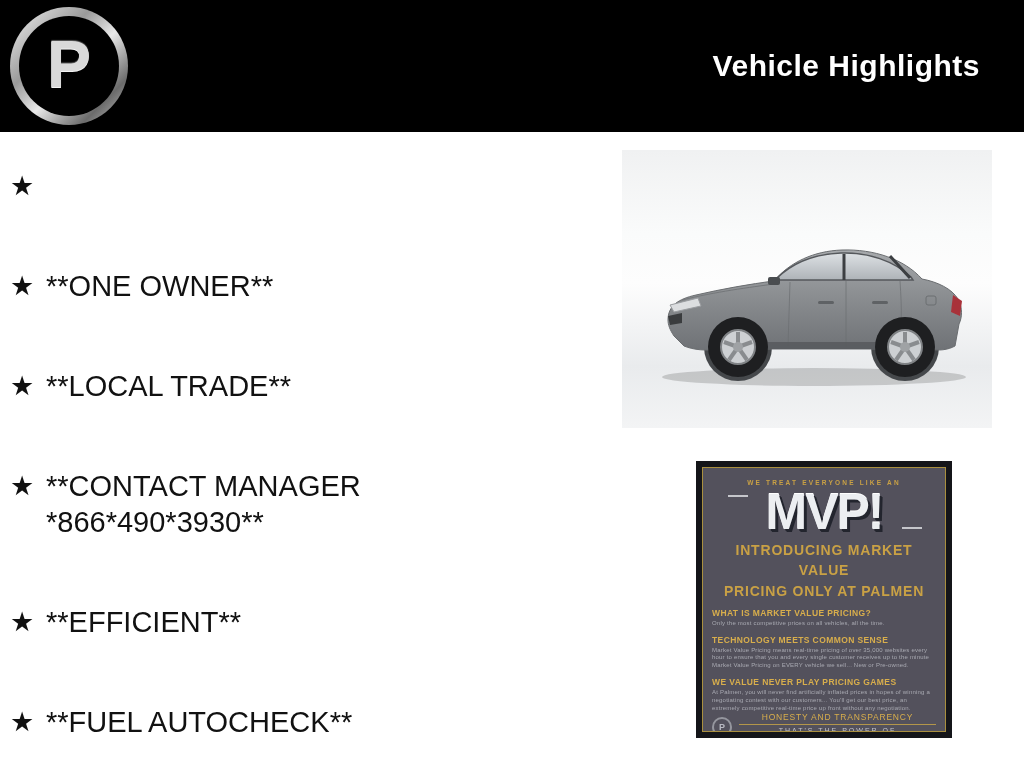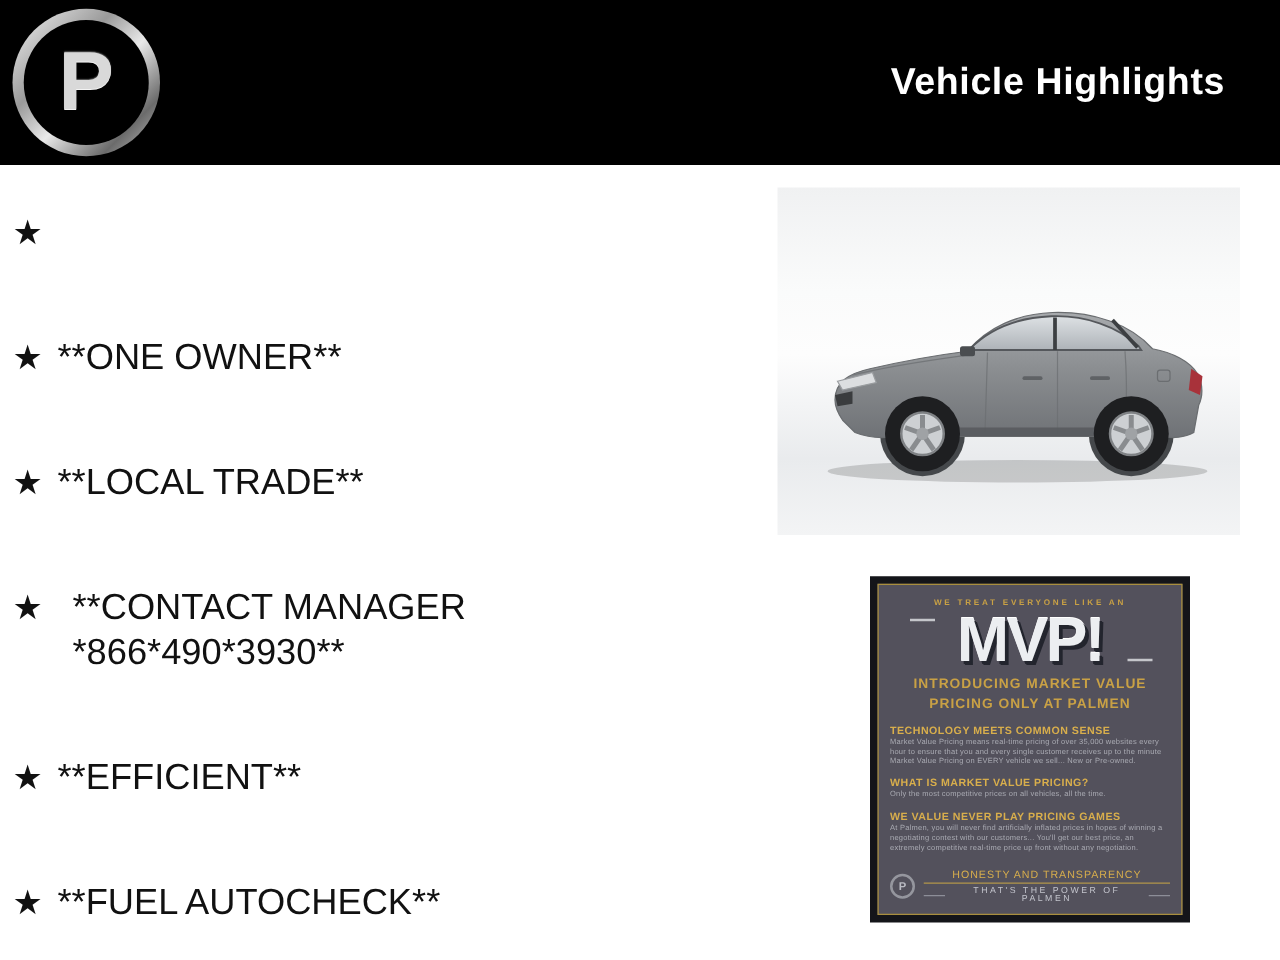--- a/index.html
+++ b/index.html
@@ -47,21 +47,21 @@
   .highlights li {
     display:flex; align-items:flex-start;
     margin-bottom:64px;
     color:#111111; font-size:29px; line-height:36px;
   }
   .star {
     width:36px; flex:0 0 36px;
     font-size:27px; line-height:36px; color:#111;
   }
   .hl-text { white-space:nowrap; }
-  .hl-text.two-line { white-space:normal;margin-left:12px; }
+  .hl-text.two-line { white-space:normal; }
   .hl-line { display:block; }
 
   
   .vehicle-photo {
     position:absolute; left:622px; top:150px; width:370px; height:278px;
     background:linear-gradient(180deg,#f0f1f2 0%,#fafbfb 30%,#fdfdfd 48%,#e9ebed 78%,#f3f4f5 100%);
   }
   .vehicle-photo svg { width:100%; height:100%; display:block; }
 
   
@@ -86,21 +86,21 @@
   .mvp-dash { position:absolute; width:20px; height:2px; background:#d9dade; opacity:.85; }
   .mvp-dash.d1 { left:16px; top:8px; }
   .mvp-dash.d2 { right:14px; bottom:9px; }
   .poster-title {
     display:inline-block;
     font-size:50px; font-weight:900; line-height:1.02; letter-spacing:-2px;
     color:#eceef1;
     text-shadow:2px 2px 0 #23252e, 3px 3px 0 #23252e, 0 -1px 0 #ffffff;
   }
   .poster-subtitle {
-    color:#c9a145; font-size:11px; font-weight:bold;
+    color:#c9a145; font-size:14px; font-weight:bold;
     letter-spacing:0.8px; text-align:center; line-height:1.45;
   }
   .poster-section { margin-top:7px; text-align:left; }
   .poster-section-heading {
     color:#d8ae4c; font-size:8.5px; font-weight:bold; letter-spacing:0.4px;
     margin-bottom:2px;
   }
   .poster-section-body {
     color:#a9aab2; font-size:6px; line-height:1.3; letter-spacing:0.2px;
     filter:blur(0.3px);
@@ -251,26 +251,26 @@
       <span class="mvp-dash d1"></span>
       <span class="poster-title">MVP!</span>
       <span class="mvp-dash d2"></span>
     </div>
     <div class="poster-subtitle">
       <div>INTRODUCING MARKET VALUE</div>
       <div>PRICING ONLY AT PALMEN</div>
     </div>
 
     <div class="poster-section">
+      <div class="poster-section-heading">WHAT IS MARKET VALUE PRICING?</div>
+      <div class="poster-section-body">Only the most competitive prices on all vehicles, all the time.</div>
+    </div>
+    <div class="poster-section">
       <div class="poster-section-heading">TECHNOLOGY MEETS COMMON SENSE</div>
       <div class="poster-section-body">Market Value Pricing means real-time pricing of over 35,000 websites every hour to ensure that you and every single customer receives up to the minute Market Value Pricing on EVERY vehicle we sell... New or Pre-owned.</div>
-    </div>
-    <div class="poster-section">
-      <div class="poster-section-heading">WHAT IS MARKET VALUE PRICING?</div>
-      <div class="poster-section-body">Only the most competitive prices on all vehicles, all the time.</div>
     </div>
     <div class="poster-section">
       <div class="poster-section-heading">WE VALUE NEVER PLAY PRICING GAMES</div>
       <div class="poster-section-body">At Palmen, you will never find artificially inflated prices in hopes of winning a negotiating contest with our customers... You'll get our best price, an extremely competitive real-time price up front without any negotiation.</div>
     </div>
 
     <div class="poster-footer">
       <div class="emblem">
         <span>P</span>
       </div>

